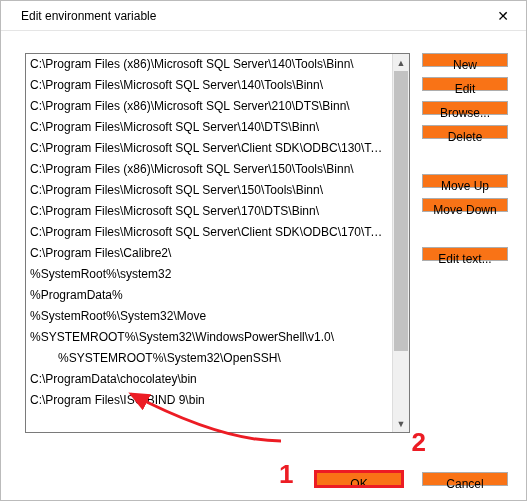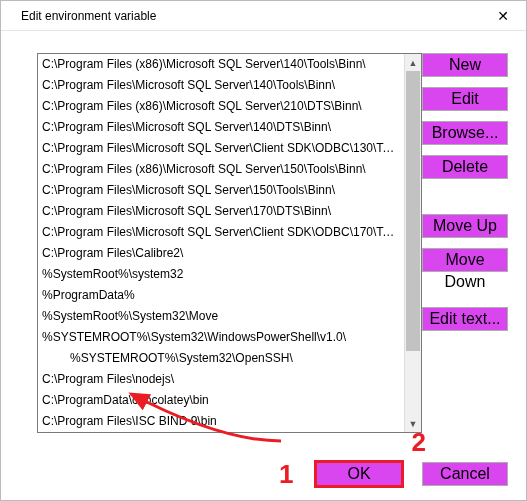--- a/index.html
+++ b/index.html
@@ -38,21 +38,21 @@
     font-size: 14px;
     line-height: 1;
   }
   .body {
     position: absolute;
     top: 30px; left: 0; right: 0; bottom: 0;
     padding: 16px;
   }
   .list-area {
     position: absolute;
-    left: 36px;
+    left: 24px;
     top: 22px;
     width: 385px;
     height: 380px;
     border: 1px solid #7a7a7a;
     background: #fff;
     overflow: hidden;
   }
   .list-inner {
     overflow: hidden;
     height: 100%;
@@ -101,25 +101,25 @@
   .sb-btn.down { position: absolute; bottom: 0; left: 0; right: 0; }
   .side-buttons {
     position: absolute;
     right: 18px;
     top: 22px;
     width: 86px;
     display: flex;
     flex-direction: column;
   }
   .btn {
-    height: 24px;
+    height: 14px;
     border: 1px solid #adadad;
-    background: #d946ef;
+    background: #f97316;
     font-family: inherit;
-    font-size: 16px;
+    font-size: 12px;
     cursor: pointer;
     text-align: center;
     line-height: 22px;
     padding: 0;
   }
   .gap-s { height: 10px; }
   .gap-m { height: 35px; }
   .bottom-buttons {
     position: absolute;
     right: 18px;
@@ -184,21 +184,20 @@
           <div class="list-item" style="width: calc(100% - 17px);">C:\Program Files (x86)\Microsoft SQL Server\150\Tools\Binn\</div>
           <div class="list-item" style="width: calc(100% - 17px);">C:\Program Files\Microsoft SQL Server\150\Tools\Binn\</div>
           <div class="list-item" style="width: calc(100% - 17px);">C:\Program Files\Microsoft SQL Server\170\DTS\Binn\</div>
           <div class="list-item" style="width: calc(100% - 17px);">C:\Program Files\Microsoft SQL Server\Client SDK\ODBC\170\Tools\Binn\</div>
           <div class="list-item" style="width: calc(100% - 17px);">C:\Program Files\Calibre2\</div>
           <div class="list-item" style="width: calc(100% - 17px);">%SystemRoot%\system32</div>
           <div class="list-item" style="width: calc(100% - 17px);">%ProgramData%</div>
           <div class="list-item" style="width: calc(100% - 17px);">%SystemRoot%\System32\Move</div>
           <div class="list-item" style="width: calc(100% - 17px);">%SYSTEMROOT%\System32\WindowsPowerShell\v1.0\</div>
           <div class="list-item" style="width: calc(100% - 17px); margin-left: 28px;">%SYSTEMROOT%\System32\OpenSSH\</div>
-          <div class="list-item" style="width: calc(100% - 17px);">C:\Program Files\nodejs\</div>
           <div class="list-item" style="width: calc(100% - 17px);">C:\ProgramData\chocolatey\bin</div>
           <div class="list-item" style="width: calc(100% - 17px);">C:\Program Files\ISC BIND 9\bin</div>
         </div>
       <div class="scrollbar">
         <div class="sb-btn">▲</div>
         <div class="sb-track">
           <div class="sb-thumb"></div>
         </div>
         <div class="sb-btn down">▼</div>
       </div>

